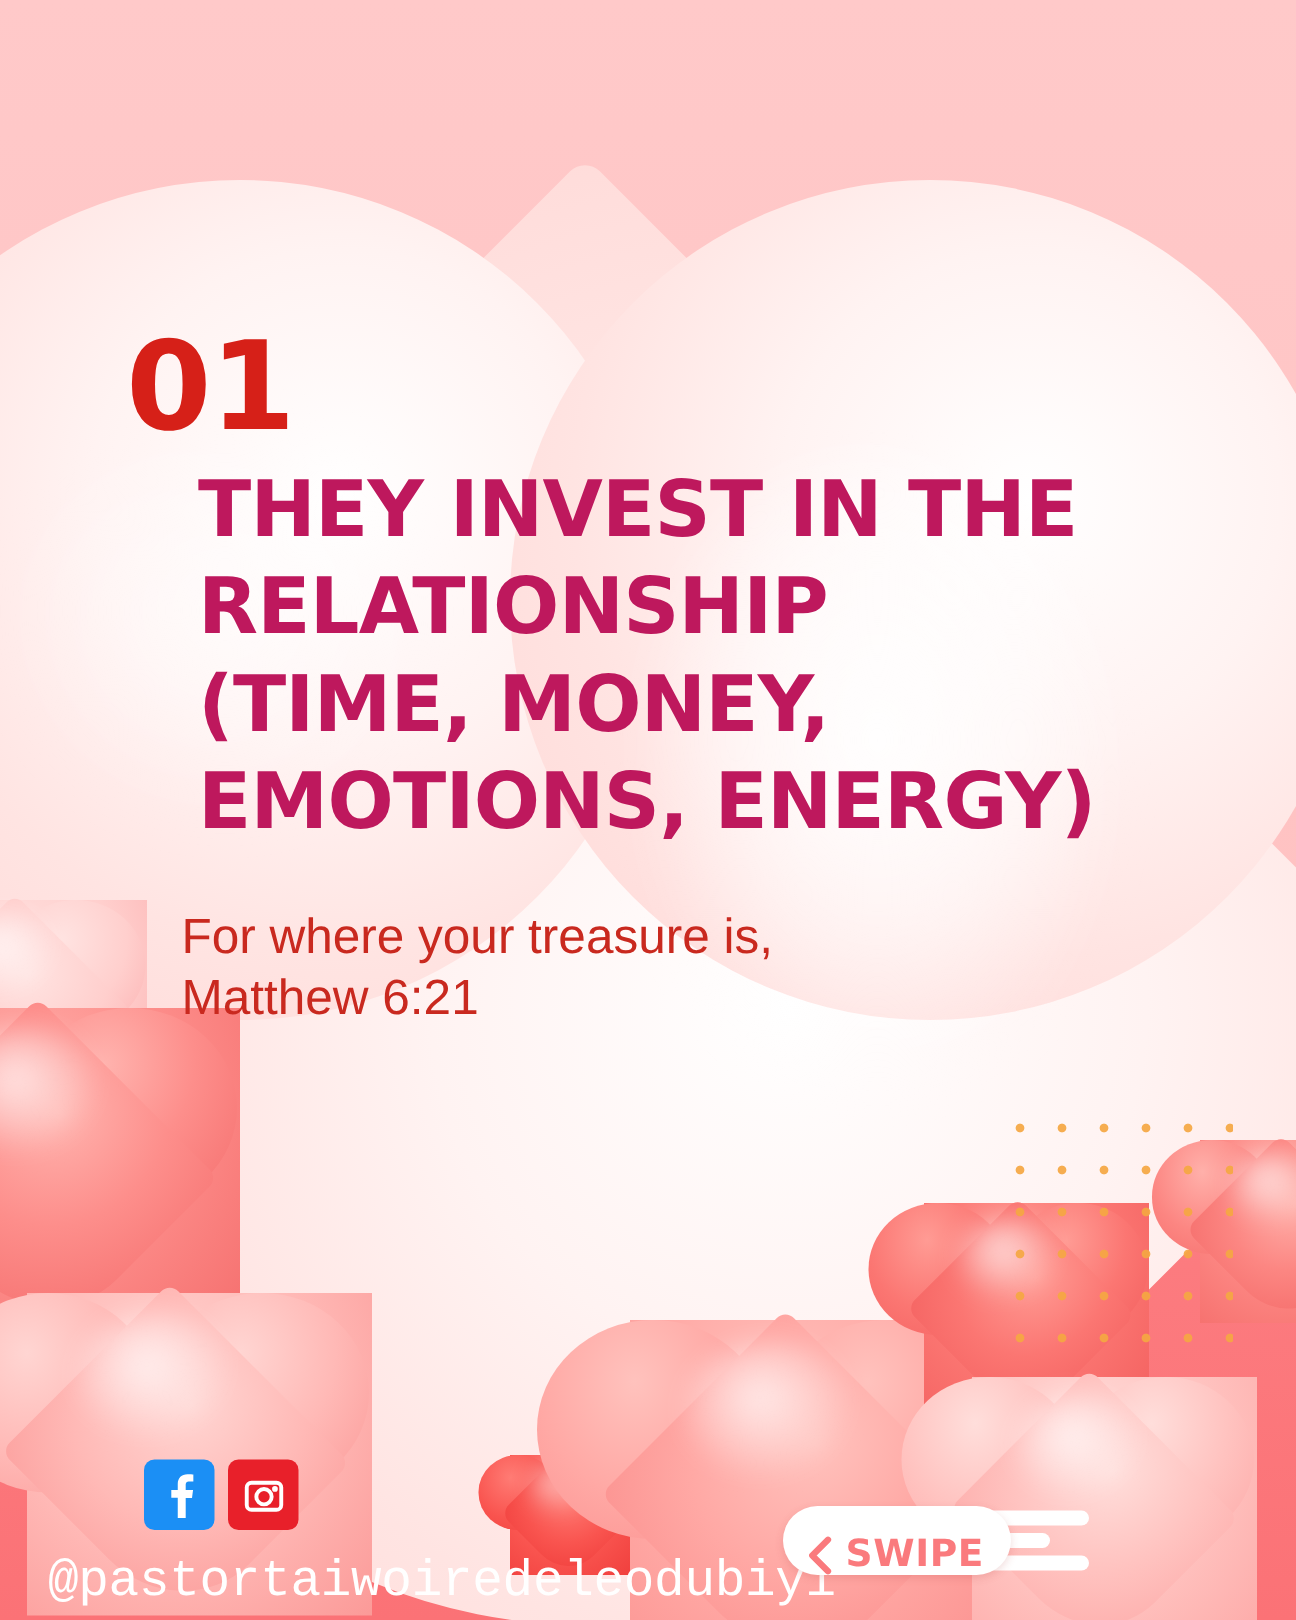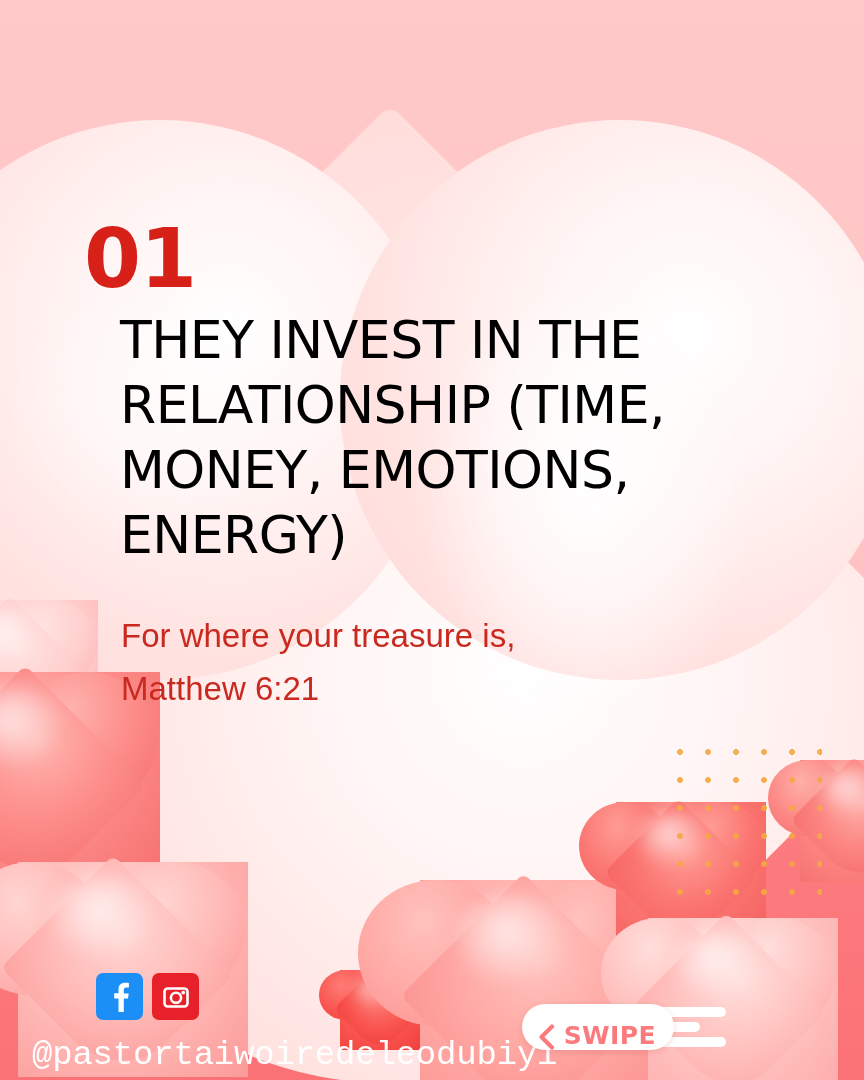--- a/index.html
+++ b/index.html
@@ -116,40 +116,40 @@
     left:84px; top:218px;
     font-size:82px;
     font-weight:900;
     letter-spacing:-1px;
     color:#d62018;
     line-height:1;
     font-family:"DejaVu Sans", sans-serif;
   }
   .headline {
     position:absolute;
-    left:120px; top:308px;
+    left:132px; top:308px;
     width:620px;
     font-size:52px;
-    font-weight:400;
+    font-weight:700;
     line-height:1.25;
     letter-spacing:-.5px;
-    color:#000000;
+    color:#be185d;
     font-family:"DejaVu Sans", sans-serif;
     text-transform:uppercase;
   }
   .verse {
     position:absolute;
     left:121px; top:603px;
     width:560px;
     font-size:33px;
     line-height:1.25;
     color:#c9291f;
     font-family:"Liberation Sans", sans-serif;
   }
-  .verse div { white-space:nowrap;margin-top:12px; }
+  .verse div { white-space:nowrap; }
 
   
   .social {
     position:absolute;
     left:96px; bottom:60px;
     display:flex; gap:9px;
   }
   .sbtn {
     width:47px; height:47px;
     border-radius:7px;

